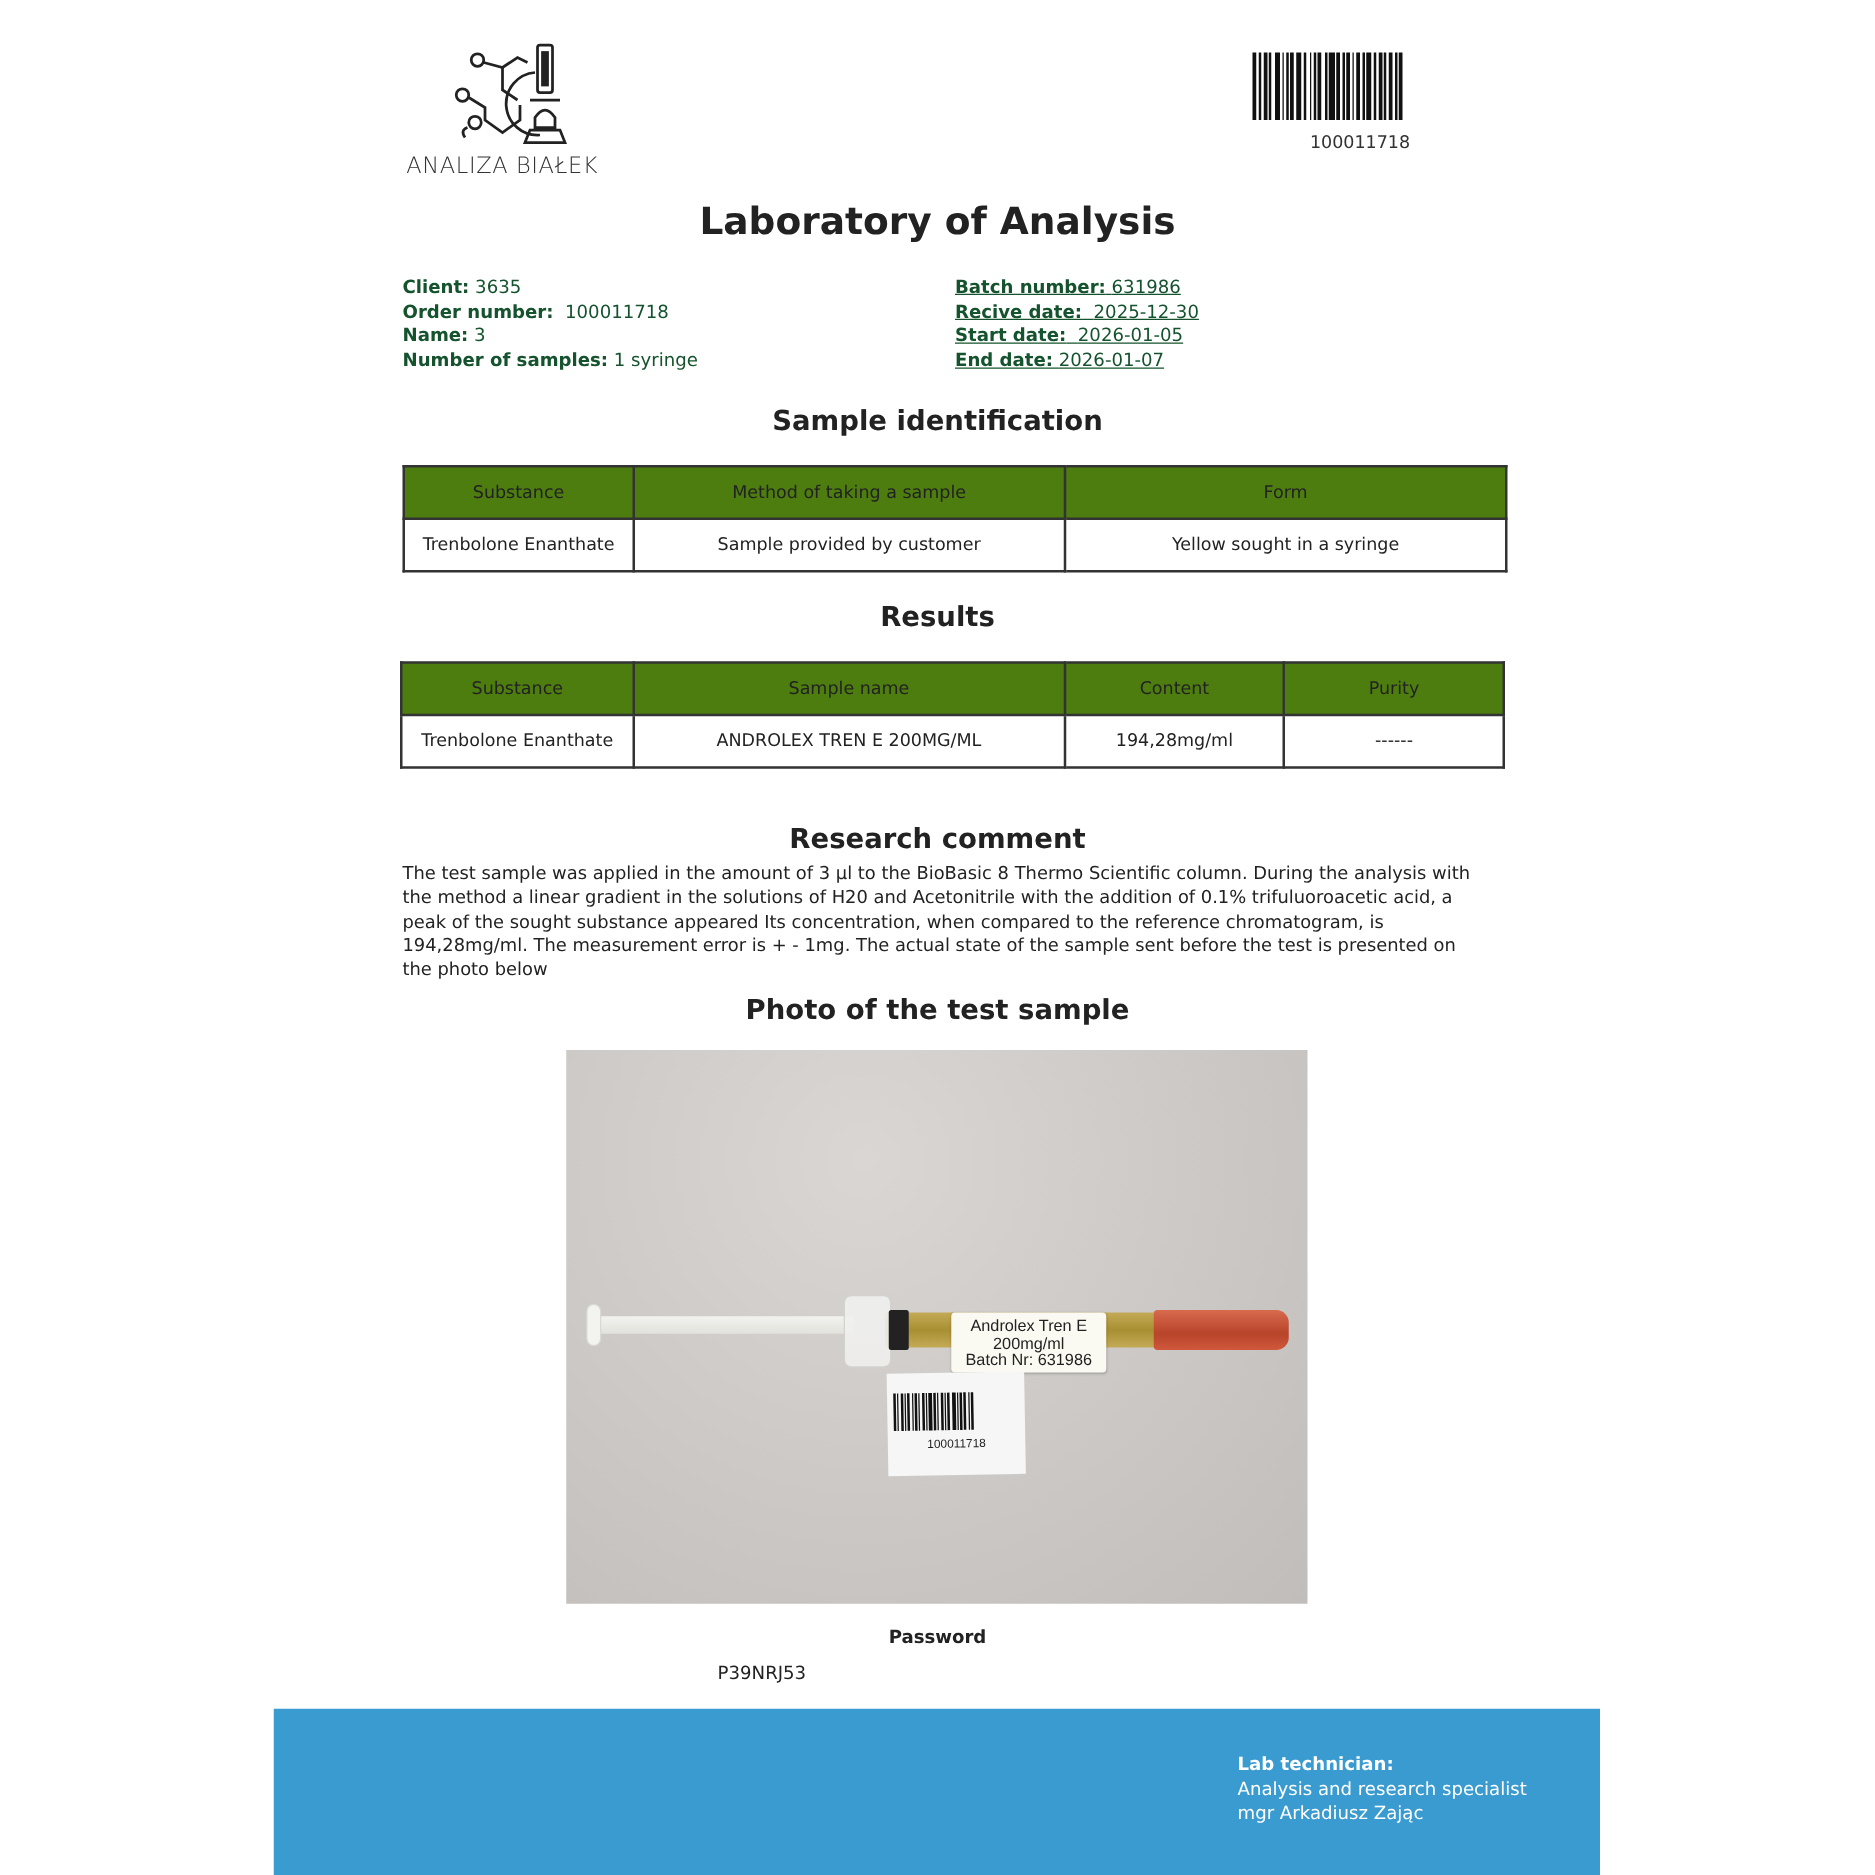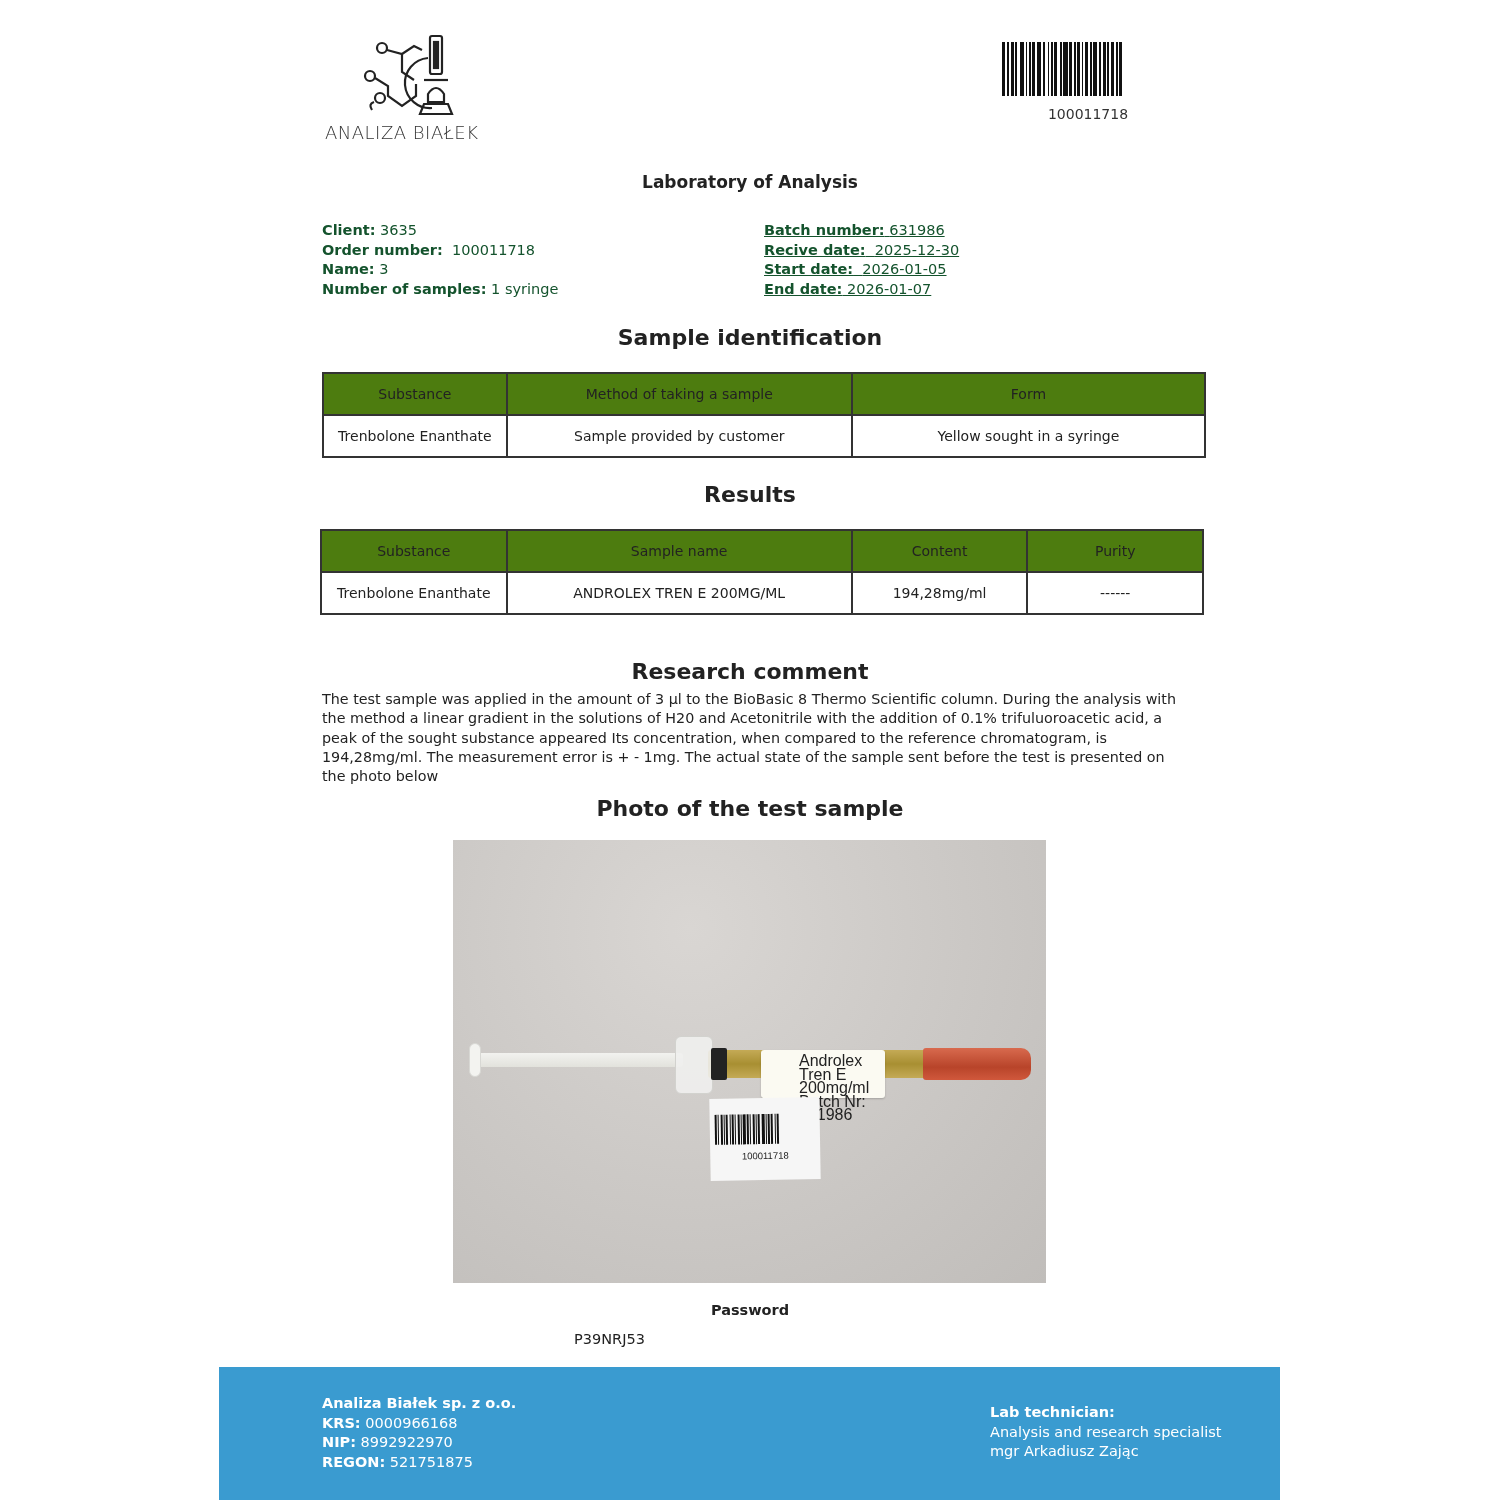--- a/index.html
+++ b/index.html
@@ -8,21 +8,21 @@
 
     .logo { position: absolute; left: 320px; top: 28px; width: 190px; height: 120px; }
     .logo svg { position: absolute; left: 42px; top: 2px; }
     .logo-text { position: absolute; left: 5px; top: 94px; font-family: "DejaVu Sans", sans-serif; font-size: 18px; letter-spacing: 0.5px; color: #333; font-weight: 300; }
 
     .barcode { position: absolute; left: 1002px; top: 42px; width: 172px; height: 54px; display: flex; align-items: stretch; }
     .barcode span { display: block; height: 100%; background: #111; }
     .barcode-num { position: absolute; left: 1002px; top: 106px; width: 172px; text-align: center; font-size: 14px; color: #333; }
 
     .h-title { position: absolute; left: 0; width: 1500px; text-align: center; font-weight: bold; color: #222; }
-    .t-lab { top: 172px; font-size: 17px; }
+    .t-lab { top: 160px; font-size: 30px; }
     .t-ident { top: 325px; font-size: 22px; }
     .t-results { top: 482px; font-size: 22px; }
     .t-comment { top: 659px; font-size: 22px; }
     .t-photo { top: 796px; font-size: 22px; }
 
     .info { position: absolute; font-size: 14.5px; line-height: 19.5px; color: #14532d; }
     .info .row b { font-weight: bold; }
     .info-left { left: 322px; top: 221px; }
     .info-right { left: 764px; top: 221px; text-decoration: underline; }
 
@@ -35,21 +35,21 @@
     .comment { position: absolute; left: 322px; top: 690px; width: 870px; font-size: 14.3px; line-height: 19.3px; color: #222; }
 
     .photo { position: absolute; left: 453px; top: 840px; width: 593px; height: 443px;
              background: radial-gradient(ellipse at 40% 20%, #d9d6d3 0%, #cbc8c5 55%, #c0bdba 100%); overflow: hidden; }
     .plunger-rod { position: absolute; left: 20px; top: 213px; width: 210px; height: 14px; background: linear-gradient(#f2f2ef, #e2e2dc); border-radius: 3px; }
     .plunger-head { position: absolute; left: 16px; top: 203px; width: 12px; height: 34px; background: #f3f3f0; border-radius: 6px; border: 1px solid #d8d8d4; }
     .flange { position: absolute; left: 222px; top: 196px; width: 38px; height: 58px; background: rgba(240,240,238,0.9); border-radius: 6px; border: 1px solid #d2d2ce; }
     .barrel { position: absolute; left: 255px; top: 210px; width: 320px; height: 28px; background: linear-gradient(#c4aa56, #a88f32 50%, #c4aa56); border-radius: 3px; }
     .stopper { position: absolute; left: 258px; top: 208px; width: 16px; height: 32px; background: #222; border-radius: 2px; }
     .needle-cap { position: absolute; left: 470px; top: 208px; width: 108px; height: 32px; background: linear-gradient(#d86a4e, #b8442a 60%, #d0583c); border-radius: 3px 10px 10px 3px; }
-    .syr-label { position: absolute; left: 308px; top: 210px; width: 124px; height: 48px; background: #fbfaf2; border-radius: 3px; font-family: "Liberation Sans", sans-serif; font-size: 16px; line-height: 13.5px; color: #222; padding-top: 4px; box-shadow: 0 1px 2px rgba(0,0,0,0.2); padding-left: 38px; }
+    .syr-label { position: absolute; left: 308px; top: 210px; width: 124px; height: 48px; background: #fbfaf2; border-radius: 3px; font-family: "Liberation Sans", sans-serif; font-size: 13px; line-height: 13.5px; text-align: center; color: #222; padding-top: 4px; box-shadow: 0 1px 2px rgba(0,0,0,0.2); }
     .tag { position: absolute; left: 257px; top: 258px; width: 110px; height: 82px; background: #f6f6f6; transform: rotate(-1deg); }
     .tag-bars { position: absolute; left: 5px; top: 16px; width: 100px; height: 30px; display: flex; }
     .tag-bars span { display: block; height: 100%; background: #111; }
     .tag-num { position: absolute; left: 0; top: 52px; width: 100%; text-align: center; font-family: "Liberation Sans", sans-serif; font-size: 9.5px; color: #222; }
 
     .pw-label { position: absolute; left: 0; width: 1500px; top: 1302px; text-align: center; font-size: 14.5px; font-weight: bold; color: #222; }
     .pw-value { position: absolute; left: 0; width: 1219px; top: 1331px; text-align: center; font-size: 14.5px; color: #222; }
 
     .footer { position: absolute; left: 219px; top: 1367px; width: 1061px; height: 133px; background: #3a9bd0; color: #fff; }
     .fcol { position: absolute; font-size: 14.5px; line-height: 19.5px; }
@@ -262,24 +262,18 @@
         <span style="width: 2px;"></span>
       </div>
     <div class="tag-num">100011718</div>
   </div>
 </div>
 
 <div class="pw-label">Password</div>
 <div class="pw-value">P39NRJ53</div>
 
 <div class="footer">
-  <div class="fcol fcol-1">
-    <div><b>Analiza Białek sp. z o.o.</b></div>
-    <div><b>KRS:</b> <span>0000966168</span></div>
-    <div><b>NIP:</b> <span>8992922970</span></div>
-    <div><b>REGON:</b> <span>521751875</span></div>
-  </div>
   <div class="fcol fcol-3">
     <div><b>Lab technician:</b></div>
     <div>Analysis and research specialist</div>
     <div>mgr Arkadiusz Zając</div>
   </div>
 </div>
 
 </body></html>

